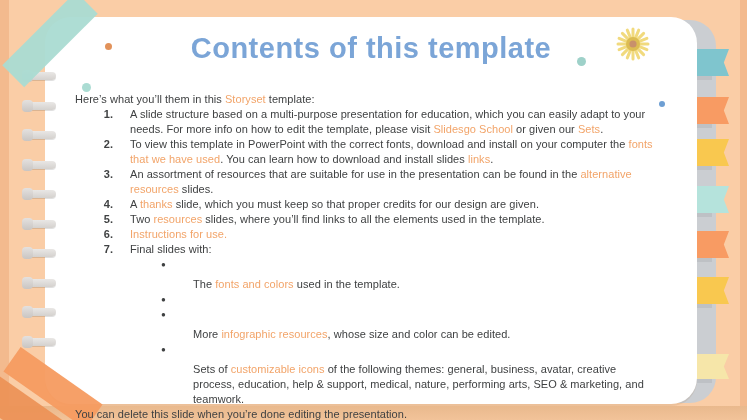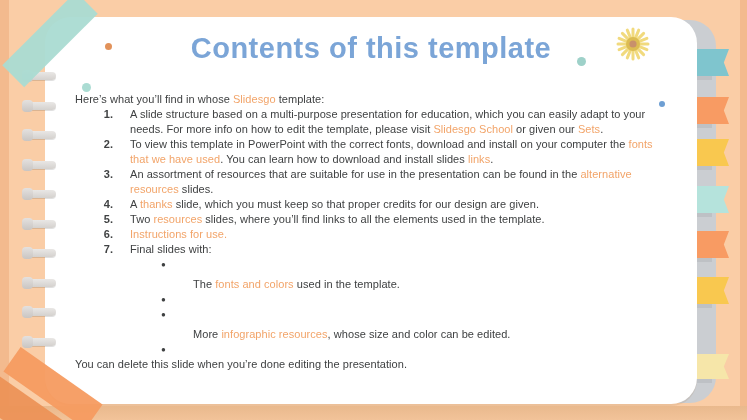--- a/index.html
+++ b/index.html
@@ -151,21 +151,21 @@
 </svg>
 
 <div id="dots-layer">
     <div class="dot" style="left: 105px; top: 43px; width: 7px; height: 7px; background: rgb(226, 146, 90);"></div>
     <div class="dot" style="left: 82px; top: 83px; width: 9px; height: 9px; background: rgb(171, 220, 211);"></div>
     <div class="dot" style="left: 577px; top: 57px; width: 9px; height: 9px; background: rgb(158, 209, 201);"></div>
     <div class="dot" style="left: 659px; top: 101px; width: 6px; height: 6px; background: rgb(110, 159, 211);"></div>
   </div>
 
 <div class="textblock">
-  <div class="intro" id="intro-line"><span>Here’s what you’ll find in whose </span><span class="hl">Slidesgo</span><span> template:</span></div>
+  <div class="intro" id="intro-line"><span>Here’s what you’ll them in this </span><span class="hl">Storyset</span><span> template:</span></div>
   <div id="list">
       <div class="item">
         <span class="num">1.</span>
         <span class="body"><span>A slide structure based on a multi-purpose presentation for education, which you can easily adapt to your needs. For more info on how to edit the template, please visit </span><span class="hl">Slidesgo School</span><span> or given our </span><span class="hl">Sets</span><span>.</span></span>
       </div>
       <div class="item">
         <span class="num">2.</span>
         <span class="body"><span>To view this template in PowerPoint with the correct fonts, download and install on your computer the </span><span class="hl">fonts that we have used</span><span>. You can learn how to download and install slides </span><span class="hl">links</span><span>.</span></span>
       </div>
       <div class="item">
@@ -194,16 +194,17 @@
       </div>
       <div class="sub">
         <span class="dot-marker">●</span>
       </div>
       <div class="sub">
         <span class="dot-marker">●</span>
         <span class="body"><span>More </span><span class="hl">infographic resources</span><span>, whose size and color can be edited.</span></span>
       </div>
       <div class="sub">
         <span class="dot-marker">●</span>
+        <span class="body"><span>Sets of </span><span class="hl">customizable icons</span><span> of the following themes: general, business, avatar, creative process, education, help &amp; support, medical, nature, performing arts, SEO &amp; marketing, and teamwork.</span></span>
       </div>
     </div>
   <div class="footer-line">You can delete this slide when you’re done editing the presentation.</div>
 </div>
 
 </body></html>

